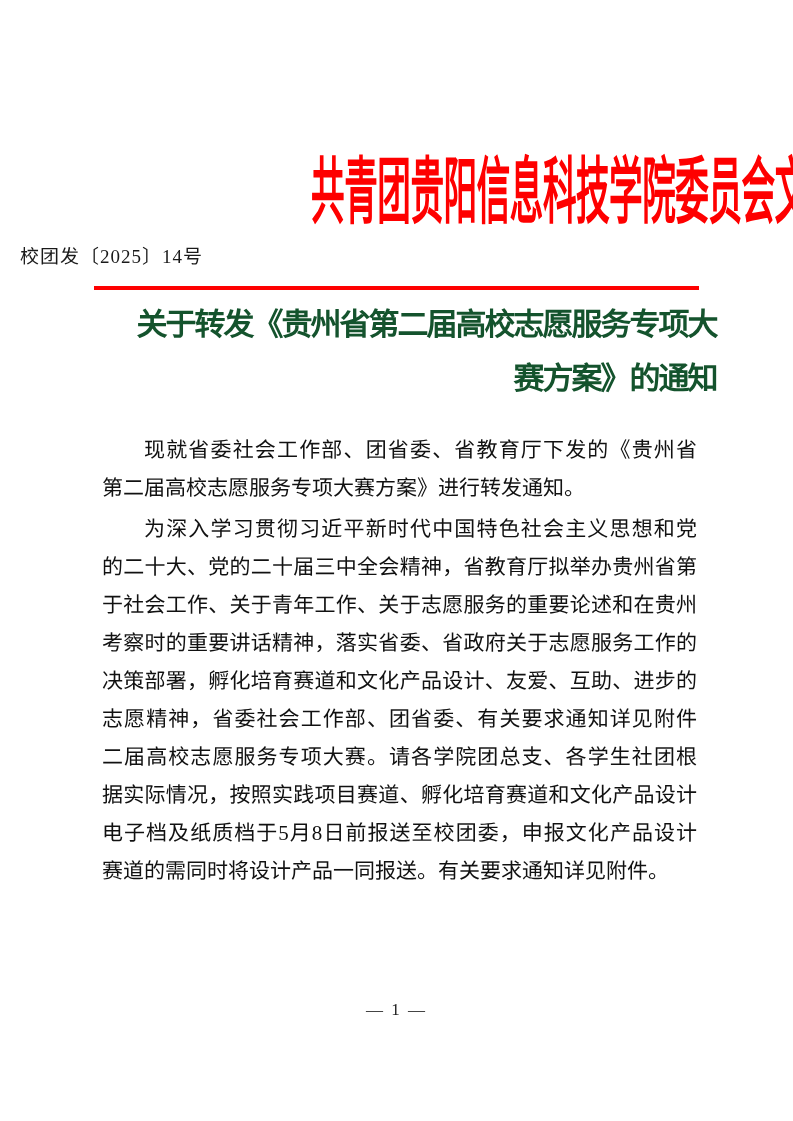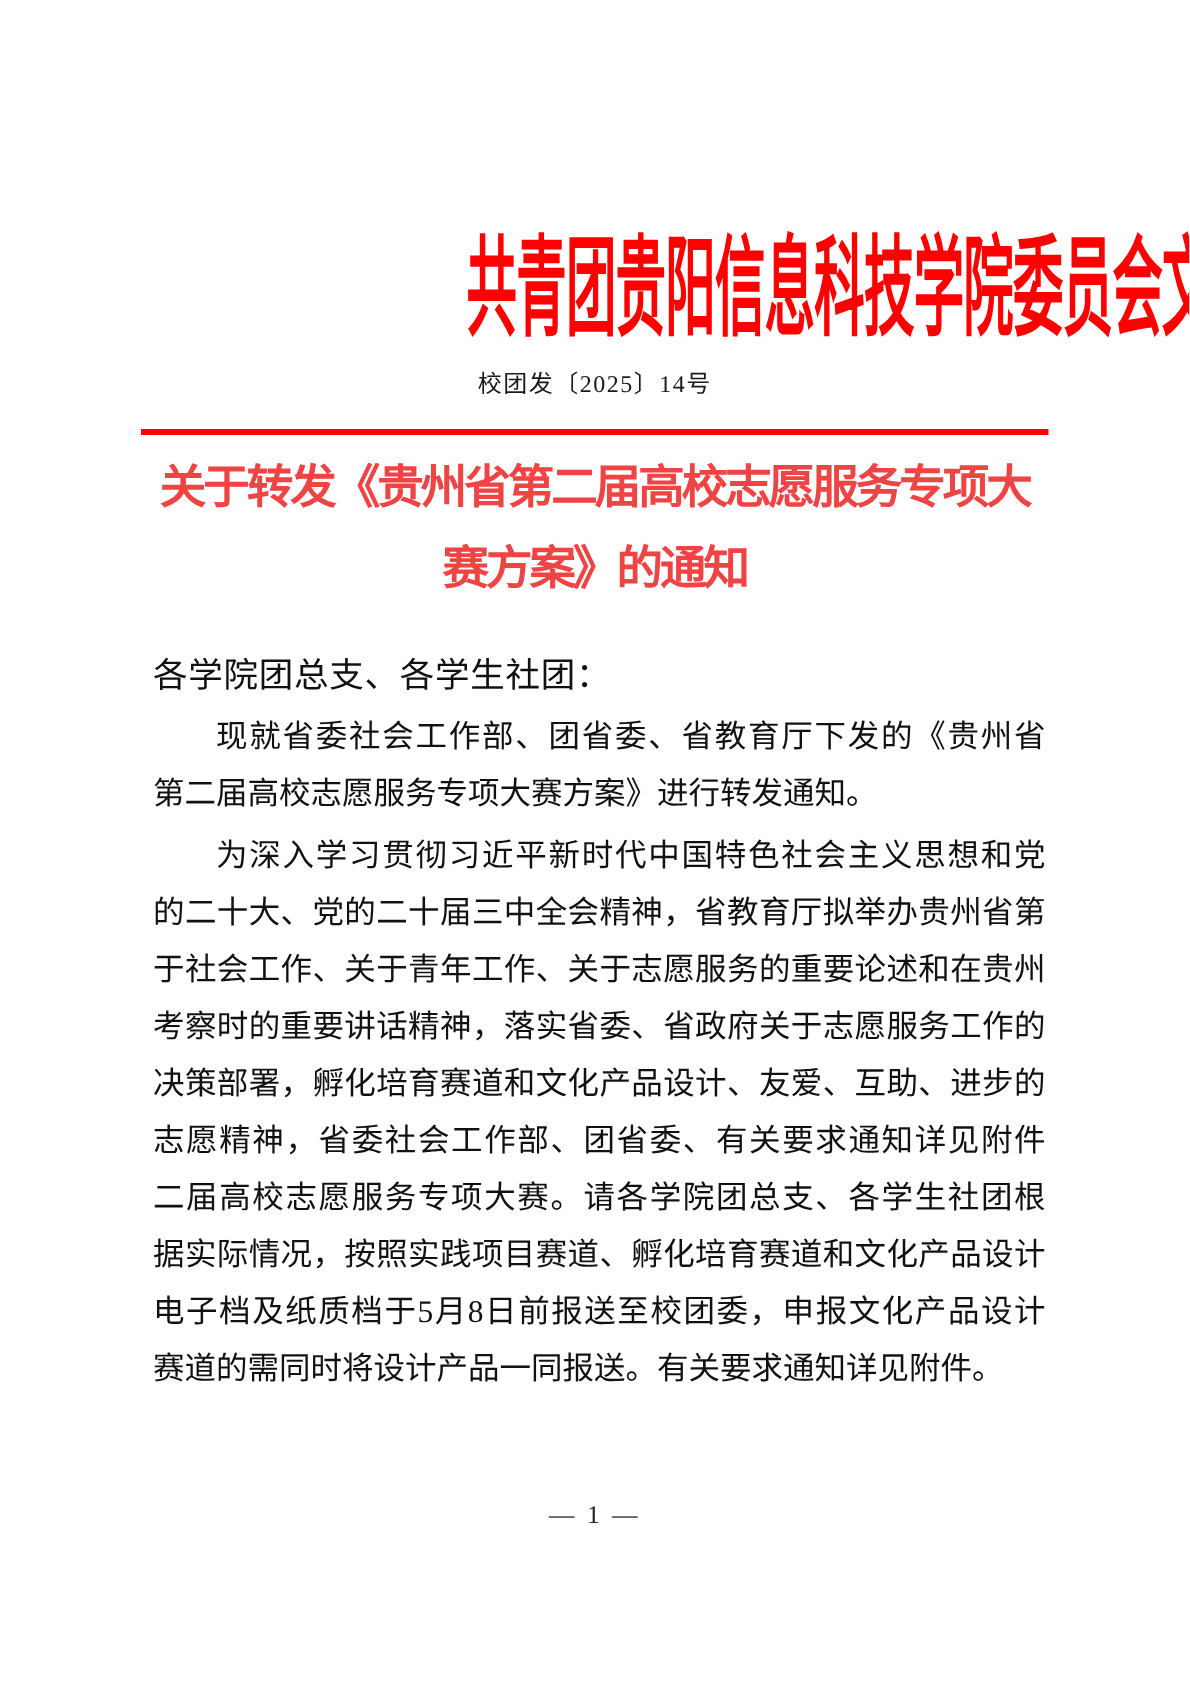--- a/index.html
+++ b/index.html
@@ -26,43 +26,44 @@
     color: var(--accent, #fe0000);
     font-size: 73px;
     line-height: 76px;
     white-space: nowrap;
     letter-spacing: -1px;
     transform: scaleX(0.46);
     transform-origin: center;
   }
   .doc-number {
     margin-top: 13px;
-    text-align: center;
-    font-size: 16px;
+    text-align: left;
+    font-size: 19px;
     line-height: 25px;
     letter-spacing: 1px;
     color: #1a1a1a;
+    padding-left: 20px;
   }
   .red-rule {
     width: 605px;
     height: 4px;
     margin: 17px auto 0 auto;
     background: var(--accent, #fe0000);
   }
 
   
   .doc-title {
     margin: 8px auto 0 auto;
     width: 640px;
-    text-align: center;
+    text-align: right;
     font-weight: bold;
     font-size: 31px;
     line-height: 54px;
     letter-spacing: -2px;
-    color: #ef4444;
+    color: #14532d;
     font-family: "Liberation Serif", "DejaVu Serif", serif;
   }
 
   
   .doc-body {
     margin: 25px 0 0 102px;
     width: 595px;
     font-size: 21px;
     line-height: 38px;
     color: #111;
@@ -108,21 +109,20 @@
     <span class="org-title">共青团贵阳信息科技学院委员会文件</span>
   </div>
 
   <div class="doc-number">校团发〔2025〕14号</div>
 
   <div class="red-rule"></div>
 
   <h1 class="doc-title"><span>关于转发《贵州省第二届高校志愿服务专项大</span><br><span>赛方案》的通知</span></h1>
 
   <div class="doc-body">
-    <div class="salutation">各学院团总支、各学生社团：</div>
     <div id="paragraphs">
         <div class="paragraph">
           <div class="body-line indent fill">现就省委社会工作部、团省委、省教育厅下发的《贵州省</div>
           <div class="body-line">第二届高校志愿服务专项大赛方案》进行转发通知。</div>
         </div>
         <div class="paragraph">
           <div class="body-line indent fill">为深入学习贯彻习近平新时代中国特色社会主义思想和党</div>
           <div class="body-line fill">的二十大、党的二十届三中全会精神，省教育厅拟举办贵州省第</div>
           <div class="body-line fill">于社会工作、关于青年工作、关于志愿服务的重要论述和在贵州</div>
           <div class="body-line fill">考察时的重要讲话精神，落实省委、省政府关于志愿服务工作的</div>

